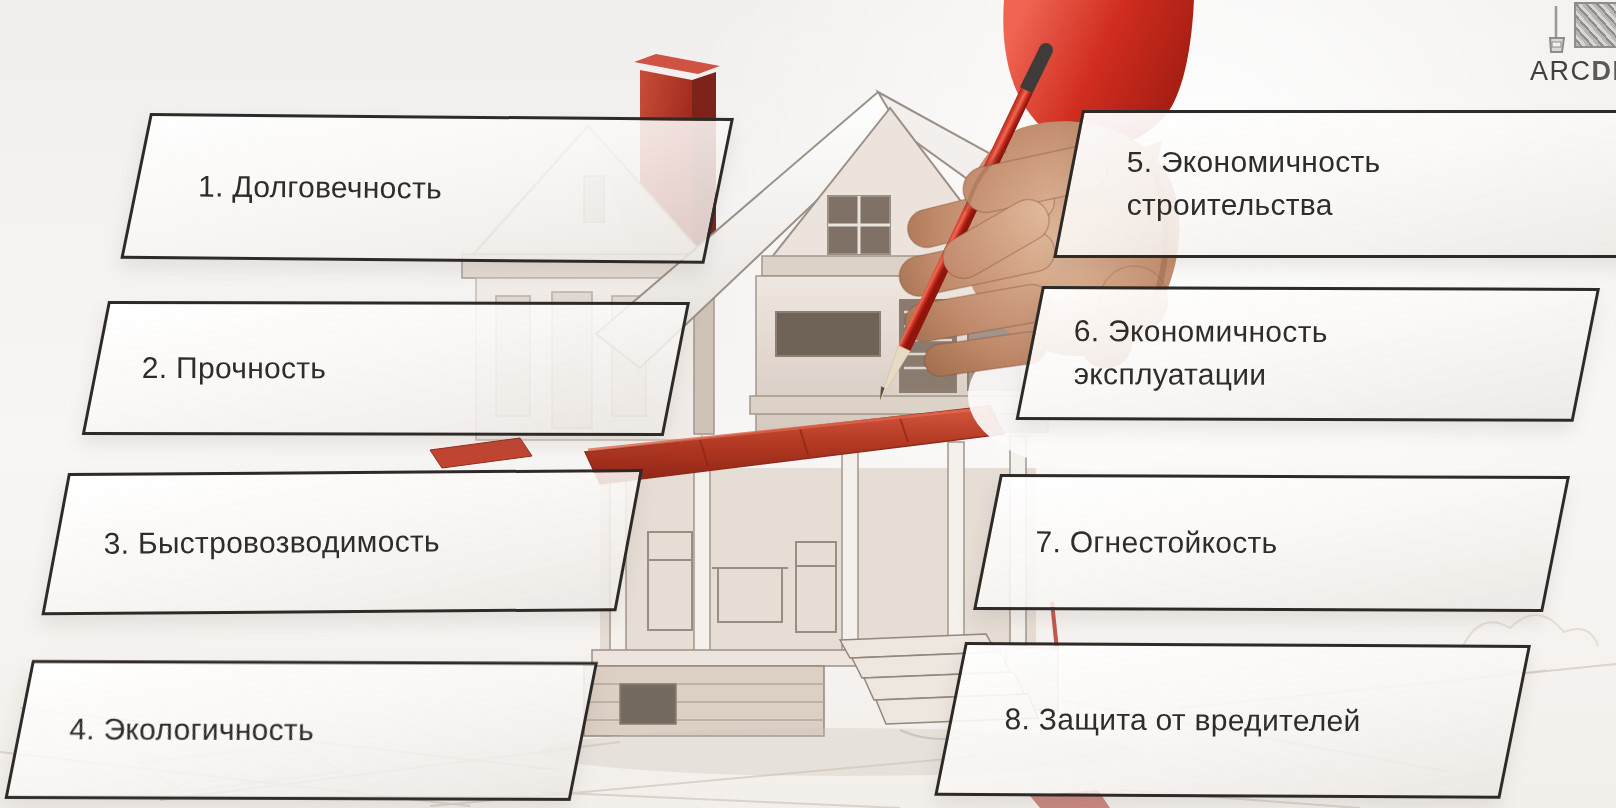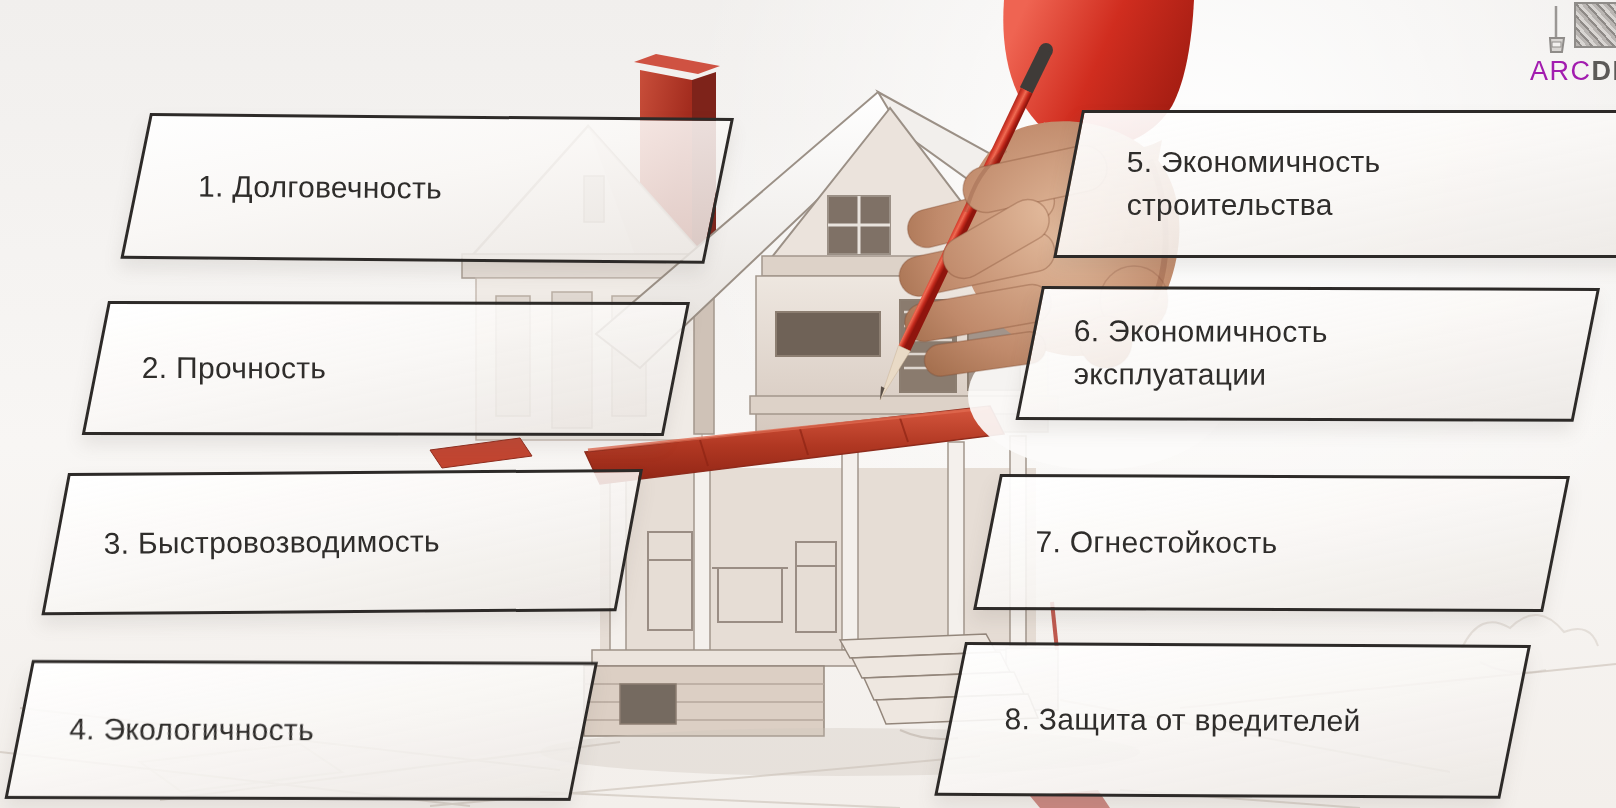--- a/index.html
+++ b/index.html
@@ -46,21 +46,21 @@
   .wm-frame {
     position:absolute; top:2px; right:-8px; width:46px; height:42px;
     border:2px solid #8f8c89;
     background:repeating-linear-gradient(48deg,#b9b5b2 0 3px,#8e8a87 3px 5px,#d8d5d2 5px 8px);
   }
   .wm-lamp { position:absolute; top:4px; right:46px; width:24px; height:52px; }
   .wm-text {
     position:absolute; top:56px; right:-16px;
     font-size:27px; letter-spacing:1.5px; white-space:nowrap;
   }
-  .wm-arc { color:#a21caf; }
+  .wm-arc { color:#404040; }
   .wm-de  { color:#5c5a58; font-weight:bold; }
 </style>
 </head>
 <body>
 
 <div class="stage">
 
   <svg class="illustration" viewBox="0 0 1616 808" aria-hidden="true">
     <defs>
       <linearGradient id="bgGrad" x1="0" y1="0" x2="0" y2="1">

